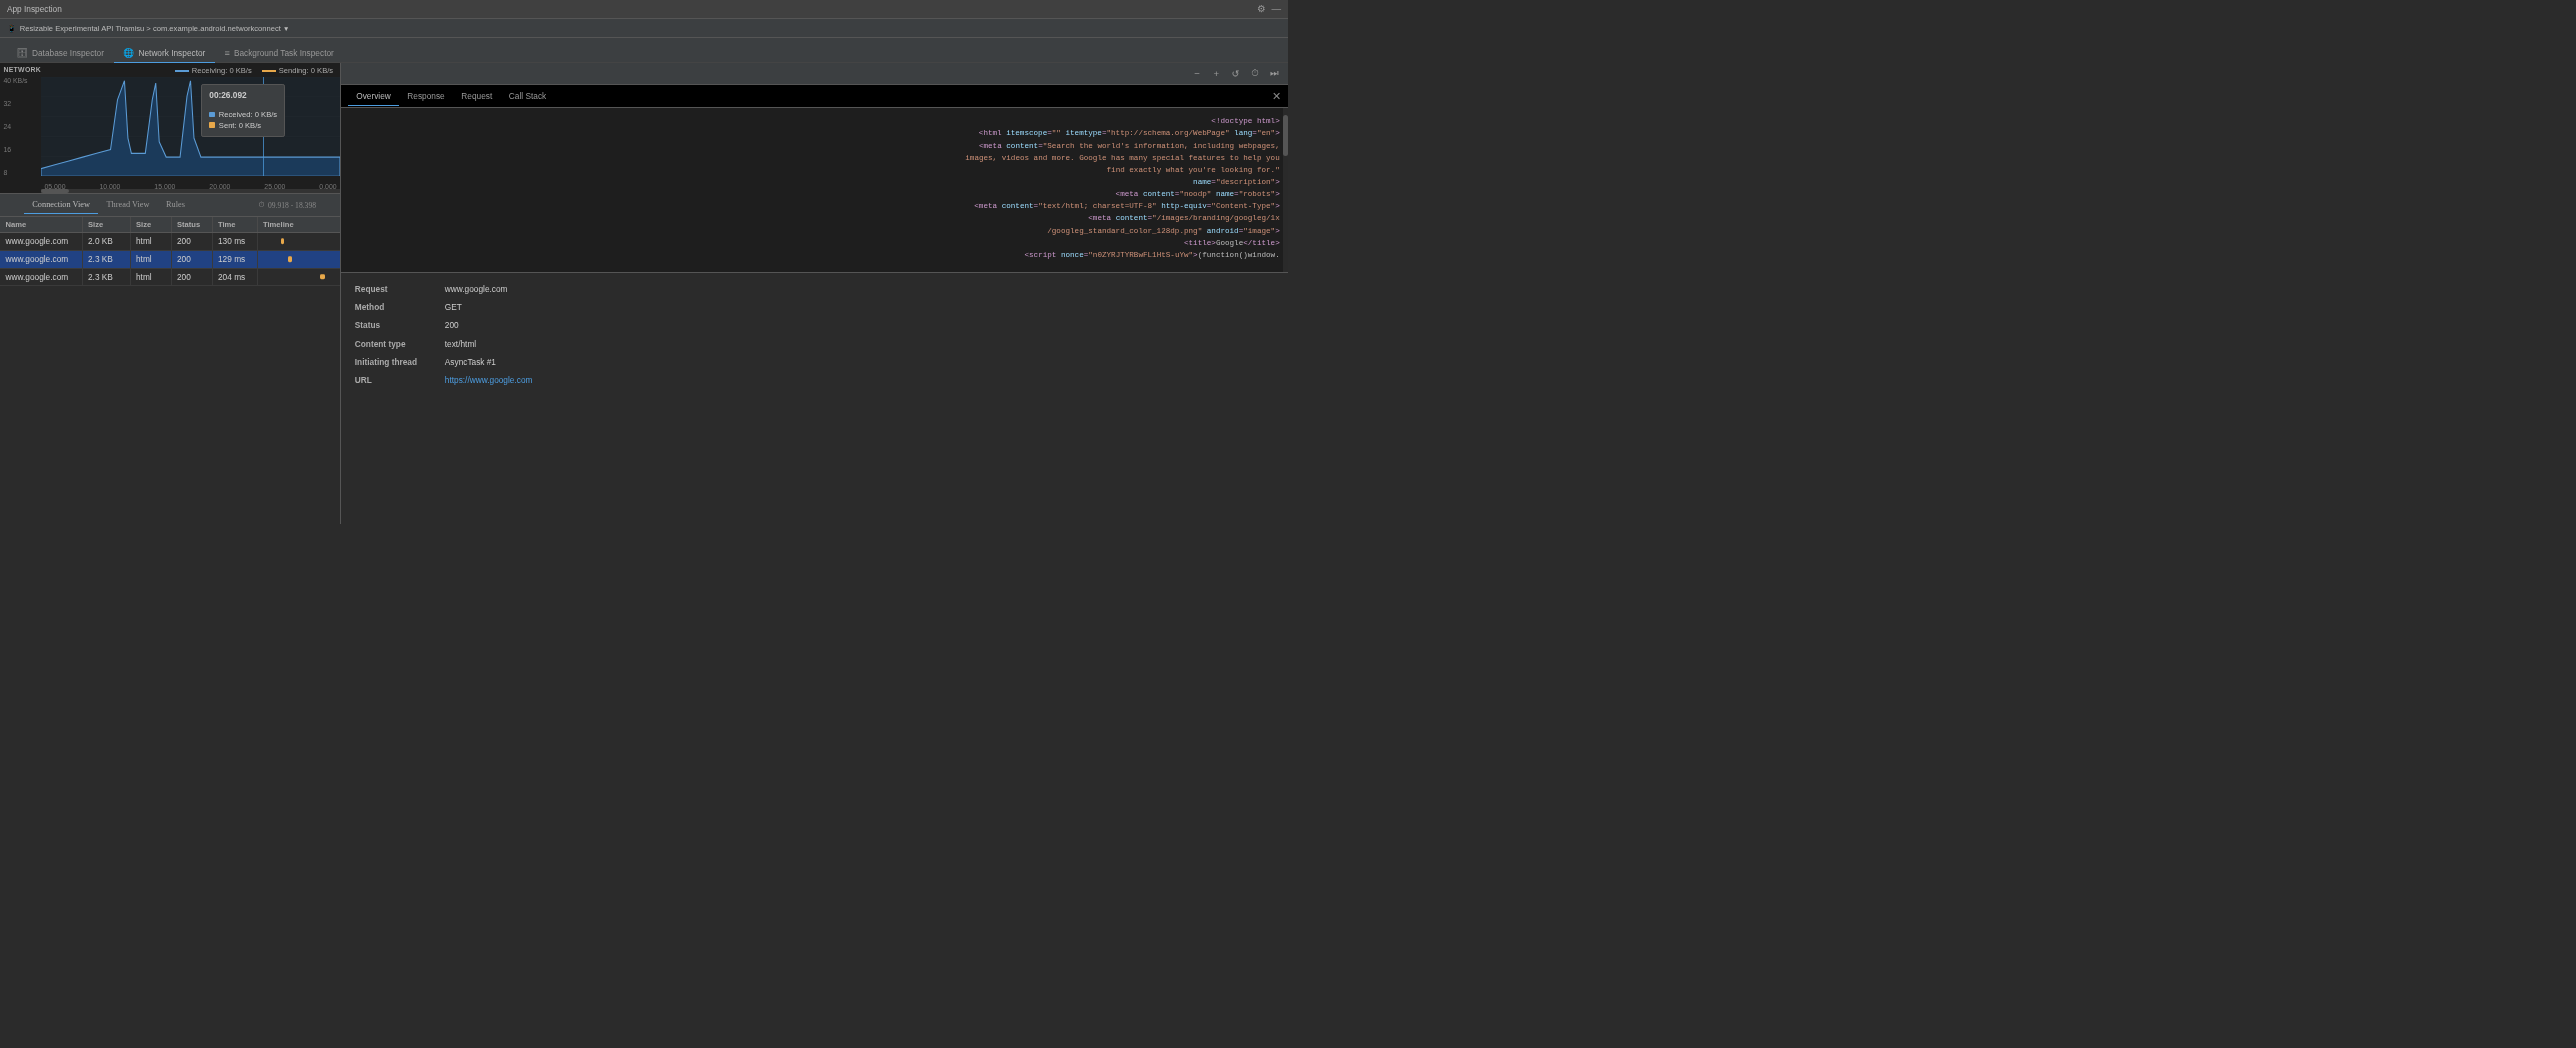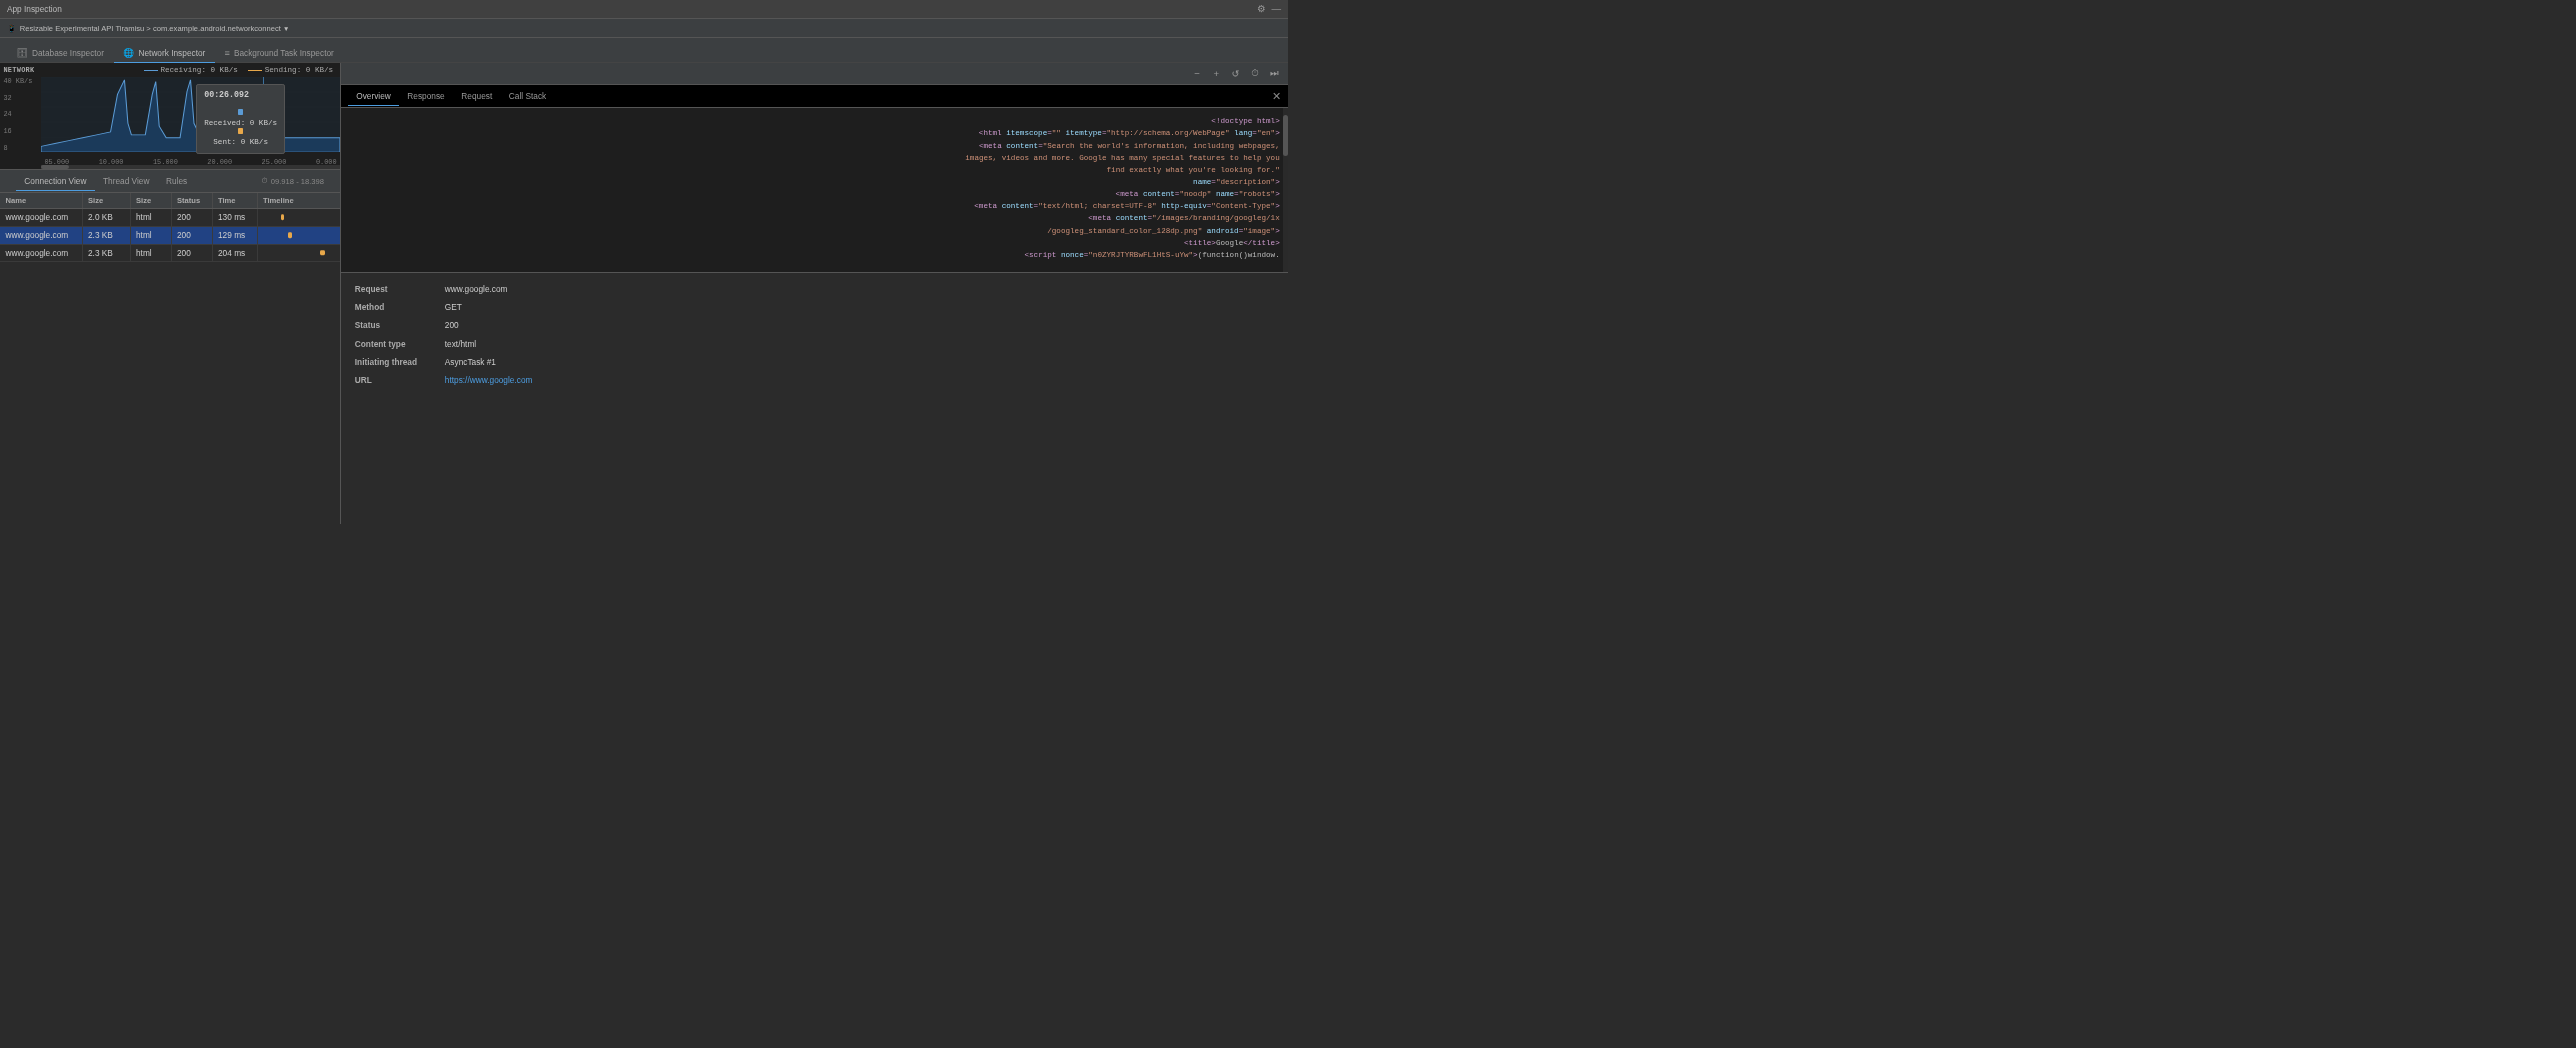--- a/index.html
+++ b/index.html
@@ -96,25 +96,24 @@
       flex: 0 0 341px;
       display: flex;
       flex-direction: column;
       border-right: 0.7px solid #555;
       background: #2b2b2b;
     }
 
     
     .chart-area {
       position: relative;
-      height: 107px;
+      height: 131px;
       background: #1e1e1e;
       overflow: hidden;
       border-bottom: 0.7px solid #555;
-      font-family: Liberation Mono, monospace;
     }
 
     .chart-legend {
       position: absolute;
       top: 3.4px;
       right: 6.9px;
       display: flex;
       gap: 10.3px;
       font-size: 7.6px;
       color: #aaa;
@@ -189,33 +188,34 @@
       top: 20.7px;
       background: #3c3f41;
       border: 0.7px solid #555;
       border-radius: 2.1px;
       padding: 5.5px 6.9px;
       font-size: 7.6px;
       color: #ccc;
       z-index: 20;
     }
     .tooltip-time { font-size: 8.3px; font-weight: bold; margin-bottom: 10px; }
-    .tooltip-row { display: flex; align-items: center; gap: 4.1px; margin: 1.4px 0; flex-direction: column; }
+    .tooltip-row { display: flex; align-items: center; gap: 4.1px; margin: 1.4px 0; }
     .tooltip-dot-recv { width: 5.5px; height: 5.5px; background: #5b9bd5; border-radius: 0.7px; }
     .tooltip-dot-sent { width: 5.5px; height: 5.5px; background: #e8a84a; border-radius: 0.7px; }
 
     
     .conn-tabs {
       display: flex;
       align-items: center;
       justify-content: space-between;
       background: #3c3f41;
       border-bottom: 0.7px solid #555;
-      padding: 0 16px;
+      padding: 0 24px;
       height: 23.4px;
+      font-family: Liberation Serif, serif;
     }
     .conn-tab-group { display: flex; gap: 0; }
     .conn-tab {
       padding: 4.1px 8.3px;
       font-size: 8.3px;
       cursor: pointer;
       color: #999;
       border-bottom: 1.4px solid transparent;
     }
     .conn-tab.active {

